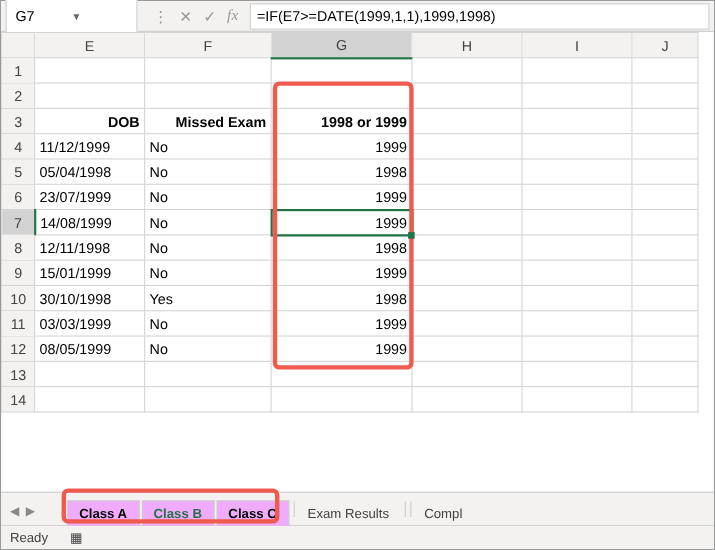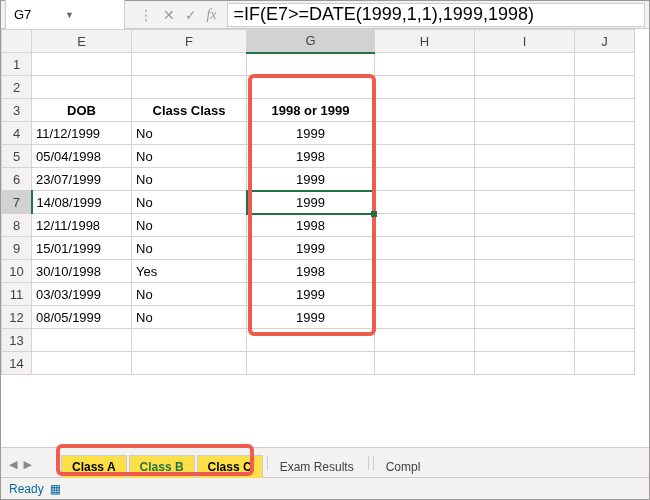--- a/index.html
+++ b/index.html
@@ -5,47 +5,47 @@
 * { box-sizing: border-box; margin: 0; padding: 0; font-family: "Segoe UI", Arial, sans-serif; }
 body { background: #888; width: 650px; height: 500px; overflow: hidden; }
 .app { width: 650px; height: 500px; background: #fff; display: flex; flex-direction: column; border: 1px solid #999; }
 
 .formula-bar { display: flex; align-items: center; background: #f3f2f1; border-bottom: 1px solid #ccc; height: 28px; }
 .name-box { width: 120px; height: 39px; border: 1px solid #ccc; background: #fff; margin: 2px 4px; padding: 2px 8px; font-size: 13px; display: flex; align-items: center; }
 .name-box span { flex: 1; }
 .dd { font-size: 9px; color: #666; }
 .fx-icons { display: flex; align-items: center; gap: 10px; padding: 0 10px; color: #999; font-size: 14px; }
 .fx-icons .fx { font-style: italic; font-family: Georgia, serif; }
-.formula-input { flex: 1; height: 24px; border: 1px solid #ccc; background: #fff; margin: 2px 4px 2px 0; padding: 2px 6px; font-size: 18px; display: flex; align-items: center; }
+.formula-input { flex: 1; height: 24px; border: 1px solid #ccc; background: #fff; margin: 2px 4px 2px 0; padding: 2px 6px; font-size: 13px; display: flex; align-items: center; }
 
 .grid-wrap { flex: 1; position: relative; overflow: hidden; }
 table { border-collapse: collapse; table-layout: fixed; }
 th, td { border: 1px solid #d4d4d4; font-size: 13px; height: 23px; padding: 0 4px; overflow: hidden; white-space: nowrap; }
 th { background: #f3f2f1; font-weight: normal; color: #444; text-align: center; position: sticky; }
 .rowh { width: 30px; background: #f3f2f1; text-align: center; color: #444; }
 .colh.sel { background: #d2d2d2; border-bottom: 2px solid #217346; }
 .rowh.sel { background: #d2d2d2; border-right: 2px solid #217346; }
 td.cell { background: #fff; }
-td.cell.center { text-align: center; }
+td.cell.center { text-align: right; }
 td.cell.bold { font-weight: bold; }
 td.selected { outline: 2px solid #217346; outline-offset: -1px; }
 
 .highlight-col { position: absolute; border: 4px solid #f05b4f; border-radius: 6px; pointer-events: none; }
 .highlight-tabs { position: absolute; border: 4px solid #f05b4f; border-radius: 6px; pointer-events: none; }
 .fill-handle { position: absolute; width: 6px; height: 6px; background: #217346; pointer-events: none; }
 
 .tabstrip { height: 30px; background: #f3f2f1; border-top: 1px solid #ccc; display: flex; align-items: flex-end; padding-left: 60px; position: relative; }
 .tabnav { position: absolute; left: 8px; bottom: 6px; display: flex; gap: 6px; color: #888; font-size: 11px; }
-.tab { padding: 4px 10px; border: 1px solid #ccc; border-bottom: none; background: #fde047; font-size: 12px; margin-right: 2px; position: relative; top: 1px; }
+.tab { padding: 4px 10px; border: 1px solid #ccc; border-bottom: none; background: #f0abfc; font-size: 12px; margin-right: 2px; position: relative; top: 1px; }
 .tab.active { color: #217346; font-weight: bold; margin-top: 24px; }
 .tab.plain { font-weight: bold; }
 .tab.light { border: none; background: transparent; color: #404040; }
 .sep { width: 1px; height: 14px; background: #ccc; align-self: center; margin: 0 2px; }
 
-.status { height: 22px; background: #f3f2f1; border-top: 1px solid #ccc; display: flex; align-items: center; padding: 0 8px; font-size: 12px; color: #0369a1; gap: 6px; }
+.status { height: 22px; background: #f3f2f1; border-top: 1px solid #ccc; display: flex; align-items: center; padding: 0 8px; font-size: 12px; color: #404040; gap: 20px; }
 </style>
 </head>
 <body>
 
 <div class="app">
   <div class="formula-bar">
     <div class="name-box">
       <span>G7</span>
       <span class="dd">▼</span>
     </div>
@@ -86,21 +86,21 @@
             <td class="cell"></td>
             <td class="cell"></td>
             <td class="cell"></td>
             <td class="cell"></td>
             <td class="cell"></td>
             <td class="cell"></td>
           </tr>
           <tr>
             <th class="rowh">3</th>
             <td class="cell bold center">DOB</td>
-            <td class="cell bold center">Class Class</td>
+            <td class="cell bold center">Missed Exam</td>
             <td class="cell bold center">1998 or 1999</td>
             <td class="cell"></td>
             <td class="cell"></td>
             <td class="cell"></td>
           </tr>
           <tr>
             <th class="rowh">4</th>
             <td class="cell">11/12/1999</td>
             <td class="cell">No</td>
             <td class="cell center">1999</td>

